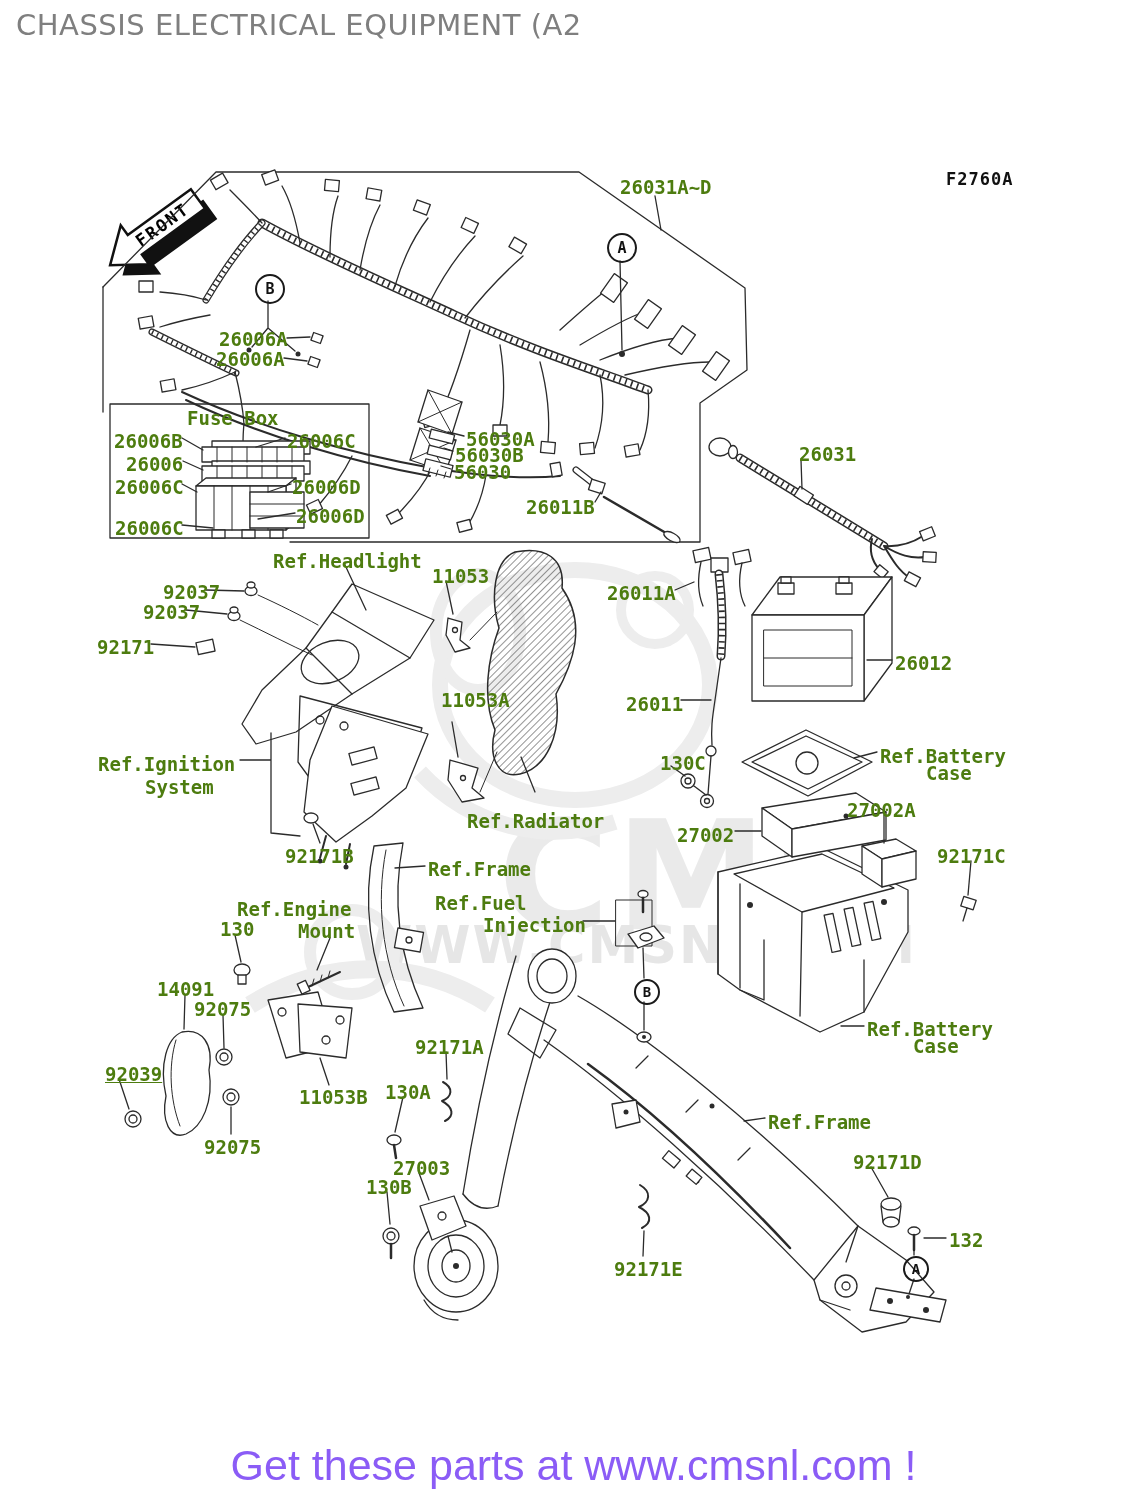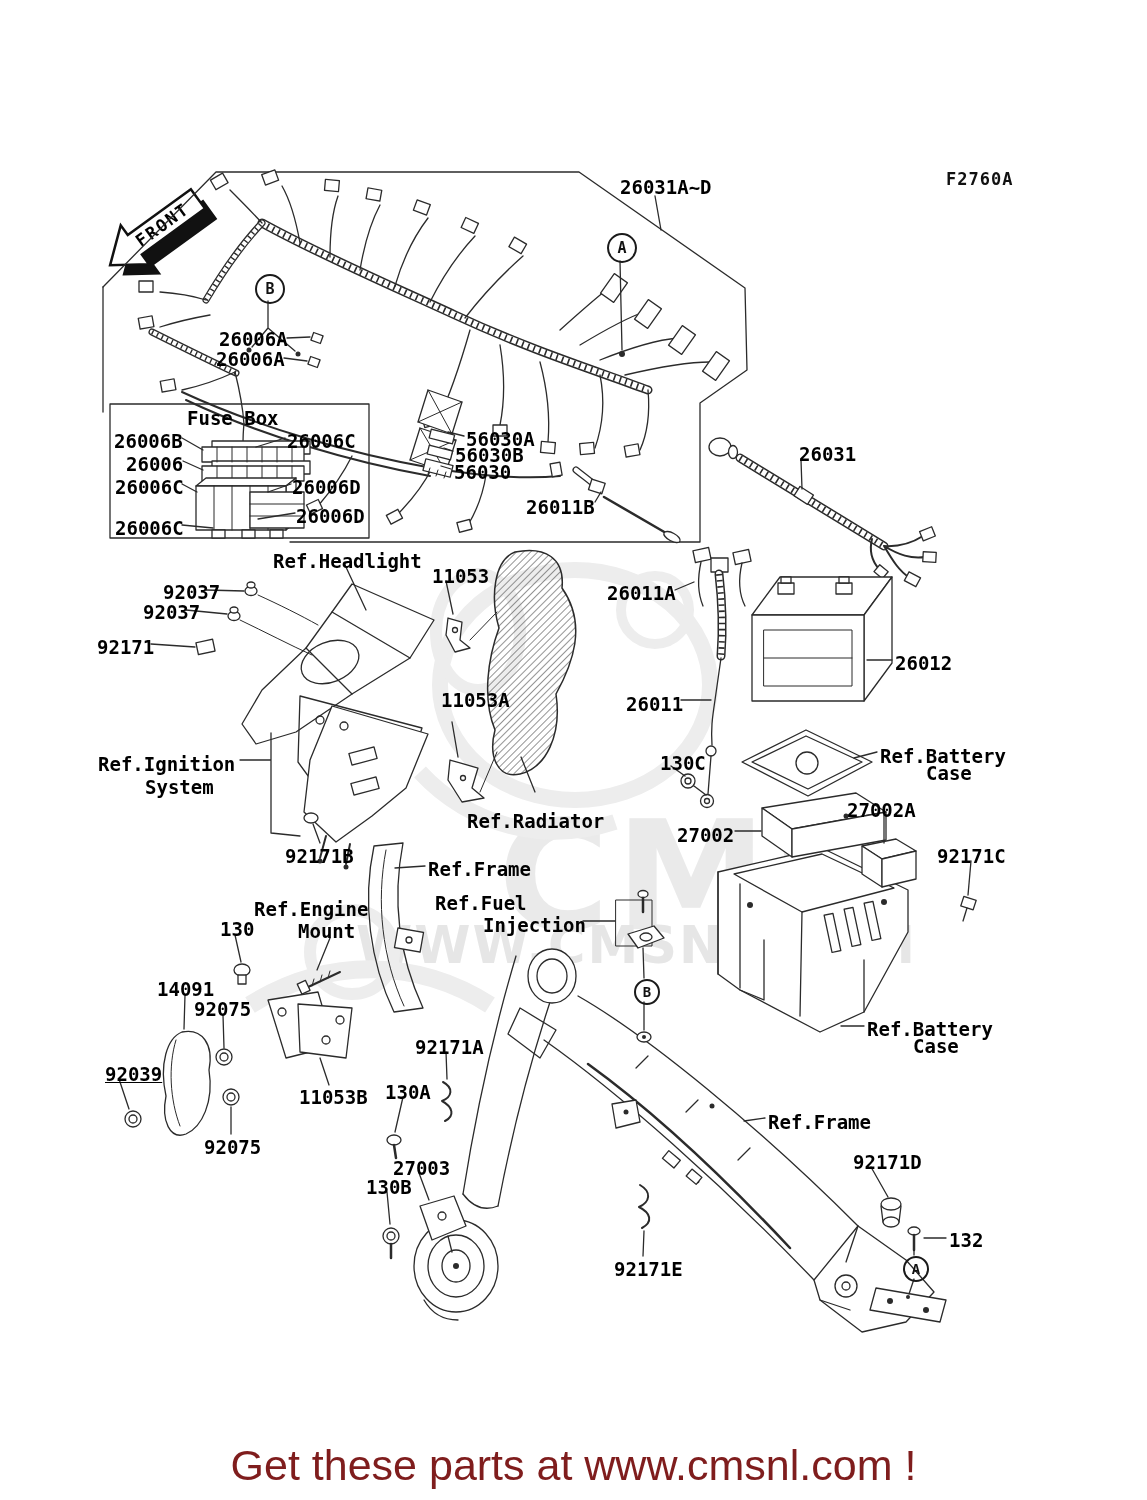--- a/index.html
+++ b/index.html
@@ -2,33 +2,33 @@
 <html><head>
 <meta charset="utf-8">
 <style>
   html,body{margin:0;padding:0;background:#fff;}
   #stage{position:relative;width:1147px;height:1500px;background:#ffffff;overflow:hidden;
          font-family:"DejaVu Sans",sans-serif;}
   .pagetitle{position:absolute;left:16px;top:8px;font-family:"DejaVu Sans",sans-serif;
              font-size:29px;color:#7f7f7f;letter-spacing:.5px;white-space:nowrap;}
   .figcode{position:absolute;left:946px;top:169px;font:bold 17px "DejaVu Sans Mono",monospace;
            color:#111;letter-spacing:1px;}
-  .pl{position:absolute;font:bold 19px "DejaVu Sans Mono",monospace;color:#000000;
+  .pl{position:absolute;font:bold 19px "DejaVu Sans Mono",monospace;color:#4d7c0f;
       white-space:nowrap;z-index:30;letter-spacing:0;}
   .callout{position:absolute;width:26px;height:26px;border:2px solid #1a1a1a;border-radius:50%;
            display:flex;align-items:center;justify-content:center;
            font:bold 15px "DejaVu Sans Mono",monospace;color:#111;z-index:30;background:transparent;}
   .callout.small{width:22px;height:22px;font-size:14px;}
   .watermark{position:absolute;z-index:1;color:#e9e9e9;font-weight:bold;white-space:nowrap;
              font-family:"DejaVu Sans",sans-serif;}
   #wm-brand{left:498px;top:788px;font-size:152px;letter-spacing:6px;color:#eaeaea;}
   #wm-url{left:356px;top:916px;font-size:51px;letter-spacing:2px;color:#e6e6e6;}
   #art{position:absolute;left:0;top:0;z-index:10;}
   .banner{position:absolute;left:0;top:1441px;width:100%;text-align:center;
-          font-family:"Liberation Sans",sans-serif;font-size:43px;color:#7f1d1d;z-index:40;}
+          font-family:"Liberation Sans",sans-serif;font-size:43px;color:#8b5cf6;z-index:40;}
   
   .s{stroke:#2b2b2b;stroke-width:1.3;fill:none;stroke-linejoin:round;stroke-linecap:round;}
   .sf{stroke:#2b2b2b;stroke-width:1.3;fill:#fff;stroke-linejoin:round;}
   .t2{stroke-width:2;}
   .t25{stroke-width:2.5;}
   .thin{stroke-width:1;}
   .tubeO{stroke:#2b2b2b;stroke-width:9;fill:none;stroke-linecap:round;}
   .tubeI{stroke:#fff;stroke-width:6;fill:none;stroke-linecap:round;}
   .tubeT{stroke:#2b2b2b;stroke-width:6;fill:none;stroke-dasharray:1.6 4.5;}
   .tubeOs{stroke:#2b2b2b;stroke-width:7;fill:none;stroke-linecap:round;}
@@ -38,20 +38,21 @@
   .dot{fill:#2b2b2b;stroke:none;}
 </style>
 </head>
 <body>
 
 <div id="stage">
 
   <div class="watermark" id="wm-brand">CMS</div>
   <div class="watermark" id="wm-url">WWW.CMSNL.COM</div>
 
+  <div class="pagetitle">CHASSIS ELECTRICAL EQUIPMENT (A2</div>
   <div class="figcode">F2760A</div>
 
   <svg id="art" width="1147" height="1500" viewBox="0 0 1147 1500">
 
     <g>
       <ellipse class="wm" cx="575" cy="685" rx="135" ry="115" stroke-width="16"></ellipse>
       <ellipse class="wm" cx="478" cy="632" rx="42" ry="58" stroke-width="12"></ellipse>
       <circle class="wm" cx="655" cy="610" r="34" stroke-width="10"></circle>
       <path class="wm" d="M420,772 C470,826 545,845 615,822" stroke-width="16"></path>
       <circle class="wm" cx="352" cy="952" r="42" stroke-width="12"></circle>
@@ -496,21 +497,21 @@
   <div class="pl" style="left:949px;top:1229px;">132</div>
   <div class="pl" style="left:614px;top:1258px;">92171E</div>
 
   <div class="pl" style="left:273px;top:550px;">Ref.Headlight</div>
   <div class="pl" style="left:98px;top:753px;">Ref.Ignition</div>
   <div class="pl" style="left:145px;top:776px;">System</div>
   <div class="pl" style="left:467px;top:794px;margin-top:16px;">Ref.Radiator</div>
   <div class="pl" style="left:428px;top:858px;">Ref.Frame</div>
   <div class="pl" style="left:880px;top:745px;">Ref.Battery</div>
   <div class="pl" style="left:926px;top:762px;">Case</div>
-  <div class="pl" style="left:254px;top:898px;">Ref.Engine</div>
+  <div class="pl" style="left:237px;top:898px;">Ref.Engine</div>
   <div class="pl" style="left:298px;top:920px;">Mount</div>
   <div class="pl" style="left:435px;top:892px;">Ref.Fuel</div>
   <div class="pl" style="left:483px;top:914px;">Injection</div>
   <div class="pl" style="left:768px;top:1111px;">Ref.Frame</div>
   <div class="pl" style="left:867px;top:1018px;">Ref.Battery</div>
   <div class="pl" style="left:913px;top:1035px;">Case</div>
 
   <div class="banner">Get these parts at www.cmsnl.com !</div>
 
 </div>

